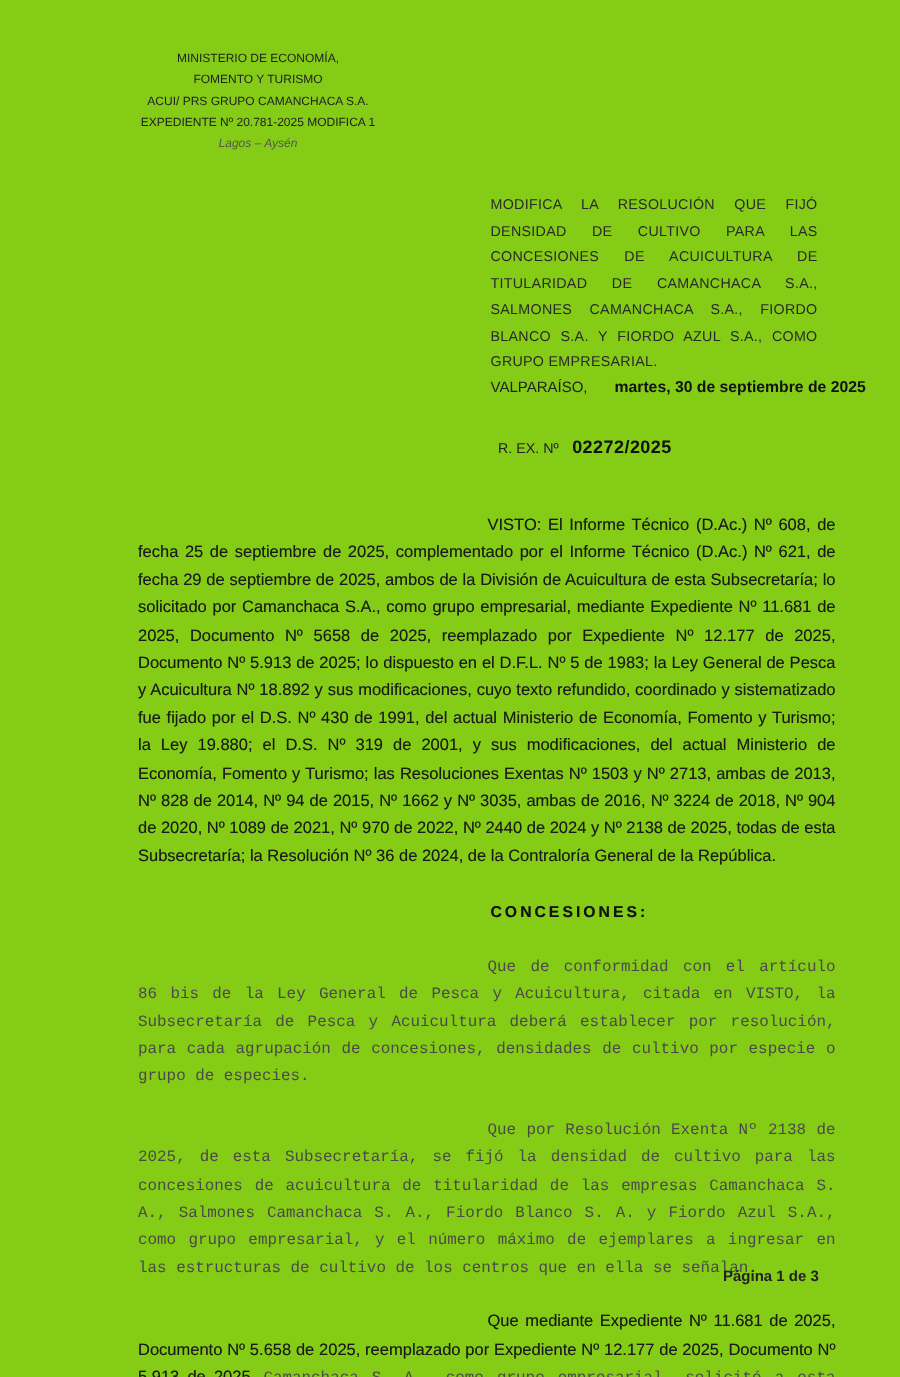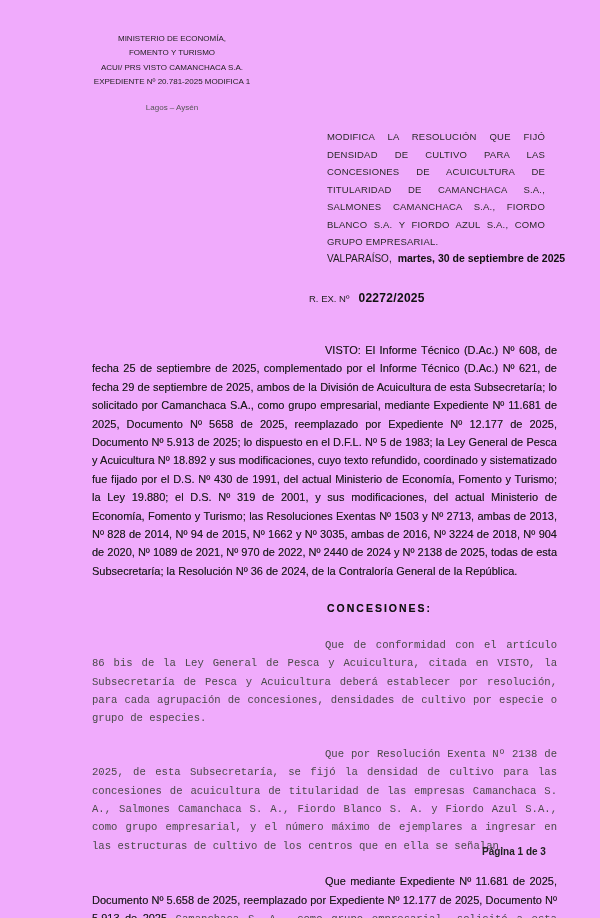--- a/index.html
+++ b/index.html
@@ -1,50 +1,50 @@
 <!DOCTYPE html>
 <html><head>
 <meta charset="utf-8">
 <style>
   html,body{margin:0;padding:0;background:#e8e8e8;}
   .page{
     position:relative;
     width:600px;height:918px;
     margin:0 auto;
-    background:#f0abfc;
+    background:#84cc16;
     font-family:"Liberation Sans",sans-serif;
     color:#1b1b1b;
     overflow:hidden;
   }
   
   .letterhead{
     position:absolute;top:32px;left:32px;width:280px;
     text-align:center;font-size:8px;line-height:14.3px;
     color:#222;
   }
   .h-line{white-space:nowrap;}
   .h-bold{font-weight:bold;}
   .h-underline{text-decoration:underline;}
-  .h-italic{color:#555;margin-top:12px;}
+  .h-italic{font-style:italic;color:#555;}
   
   .title-block{
     position:absolute;top:128px;left:327px;width:218px;
     font-size:9.5px;line-height:17.5px;
     text-align:justify;color:#2a2a2a;
     letter-spacing:0.2px;
   }
   
   .dateline{
     position:absolute;top:252px;left:327px;
     font-size:10px;white-space:nowrap;color:#222;
   }
-  .dateline .date{font-weight:bold;font-size:10.5px;margin-left:6px;color:#111;}
+  .dateline .date{font-weight:bold;font-size:10.5px;margin-left:18px;color:#111;}
   
   .rex{
-    position:absolute;top:291px;left:309px;
+    position:absolute;top:291px;left:332px;
     font-size:9.5px;white-space:nowrap;color:#222;text-align:right;
   }
   .rex .rex-number{font-weight:bold;font-size:12px;margin-left:9px;color:#111;letter-spacing:0.3px;}
   
   .body-col{
     position:absolute;top:341px;left:92px;width:465px;
     font-size:11px;line-height:18.4px;text-align:justify;
   }
   .para{margin:0 0 17px 0;}
   .indent{text-indent:233px;}
@@ -72,21 +72,21 @@
   }
 </style>
 </head>
 <body>
 
 <div class="page">
 
   <div class="letterhead">
     <div class="h-line">MINISTERIO DE ECONOMÍA,</div>
     <div class="h-line">FOMENTO Y TURISMO</div>
-    <div class="h-line">ACUI/ PRS VISTO CAMANCHACA S.A.</div>
+    <div class="h-line">ACUI/ PRS GRUPO CAMANCHACA S.A.</div>
     <div class="h-line">EXPEDIENTE Nº 20.781-2025 MODIFICA 1</div>
     <div class="h-line h-italic">Lagos – Aysén</div>
   </div>
 
   <div class="title-block">MODIFICA LA RESOLUCIÓN QUE FIJÓ DENSIDAD DE CULTIVO PARA LAS CONCESIONES DE ACUICULTURA DE TITULARIDAD DE CAMANCHACA S.A., SALMONES CAMANCHACA S.A., FIORDO BLANCO S.A. Y FIORDO AZUL S.A., COMO GRUPO EMPRESARIAL.</div>
 
   <div class="dateline">
     <span class="city">VALPARAÍSO,</span><span class="date">martes, 30 de septiembre de 2025</span>
   </div>
 

